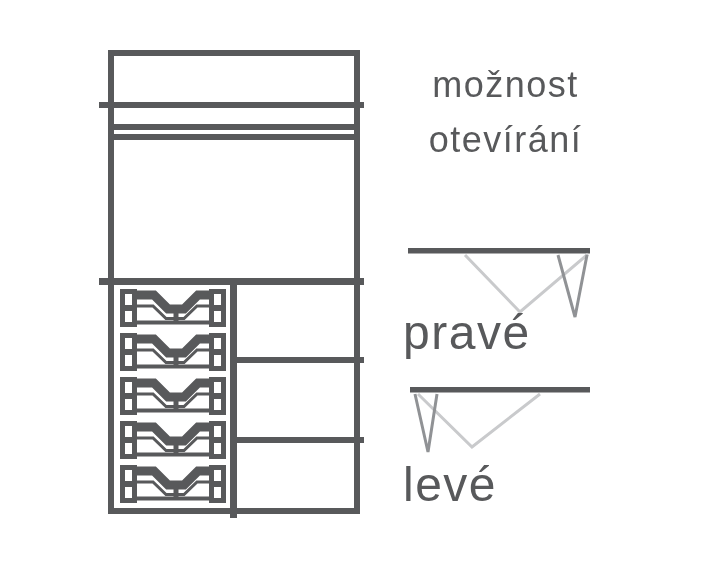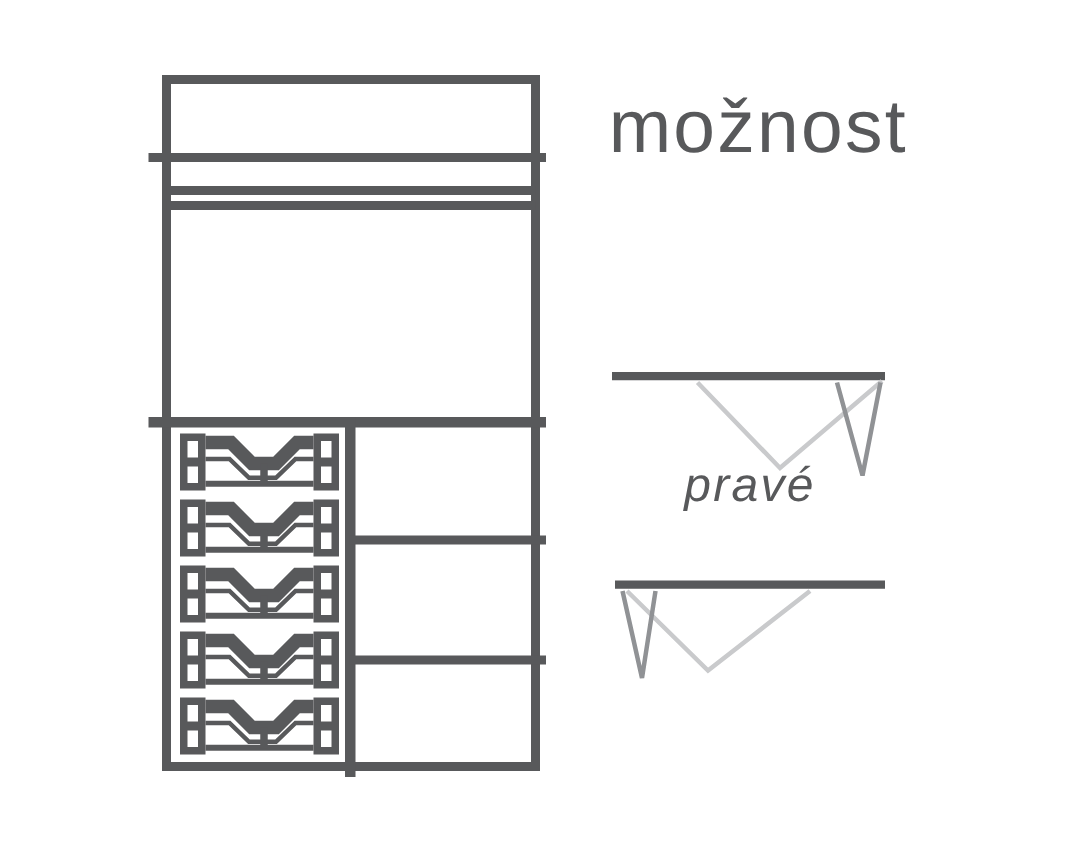--- a/index.html
+++ b/index.html
@@ -12,26 +12,26 @@
   .abs{position:absolute}
 
   .stroke-dark{stroke:var(--dark);fill:none}
   .stroke-light{stroke:var(--light);fill:none}
   .stroke-mid{stroke:var(--mid);fill:none}
   .fill-dark{fill:var(--dark)}
   .fill-bg{fill:var(--background)}
 
   .heading{
     left:383px;top:57px;width:245px;position:absolute;
-    text-align:center;font-size:50px;line-height:55px;letter-spacing:1.5px;
+    text-align:center;font-size:36px;line-height:55px;letter-spacing:1.5px;
     color:var(--text);
   }
   .option-label{
-    position:absolute;text-align:center;font-size:32px;letter-spacing:1.5px;
-    color:var(--text);width:194px;left:403px;font-style:italic;
+    position:absolute;text-align:left;font-size:48px;letter-spacing:1.5px;
+    color:var(--text);width:194px;left:403px;
   }
   #prave-label{top:305px}
   #leve-label{top:457px}
 </style>
 </head>
 <body>
 
 <div class="stage">
 
   <svg class="abs" style="left:95px;top:40px" width="280" height="485" viewBox="0 0 280 485">
@@ -63,28 +63,30 @@
       <use href="#basket" x="25" y="249"></use>
       <use href="#basket" x="25" y="293"></use>
       <use href="#basket" x="25" y="337"></use>
       <use href="#basket" x="25" y="381"></use>
       <use href="#basket" x="25" y="425"></use>
     </g>
   </svg>
 
   <div class="heading">
     <div>možnost</div>
+    <div>otevírání</div>
   </div>
 
   <svg class="abs" style="left:403px;top:244px" width="190" height="80" viewBox="0 0 190 80">
     <rect x="5" y="4" width="182" height="5.5" class="fill-dark"></rect>
     <polyline points="62,11 117,68 185,10" class="stroke-light" stroke-width="3"></polyline>
     <polyline points="155,11 172,73 184,11" class="stroke-mid" stroke-width="3"></polyline>
   </svg>
   <div class="option-label" id="prave-label">pravé</div>
 
   <svg class="abs" style="left:403px;top:383px" width="190" height="80" viewBox="0 0 190 80">
     <rect x="7" y="4" width="180" height="5.5" class="fill-dark"></rect>
     <polyline points="15,11 69,64 137,11" class="stroke-light" stroke-width="3"></polyline>
     <polyline points="12,11 25,69 34,11" class="stroke-mid" stroke-width="3"></polyline>
   </svg>
+  <div class="option-label" id="leve-label">levé</div>
 
 </div>
 
 </body></html>

